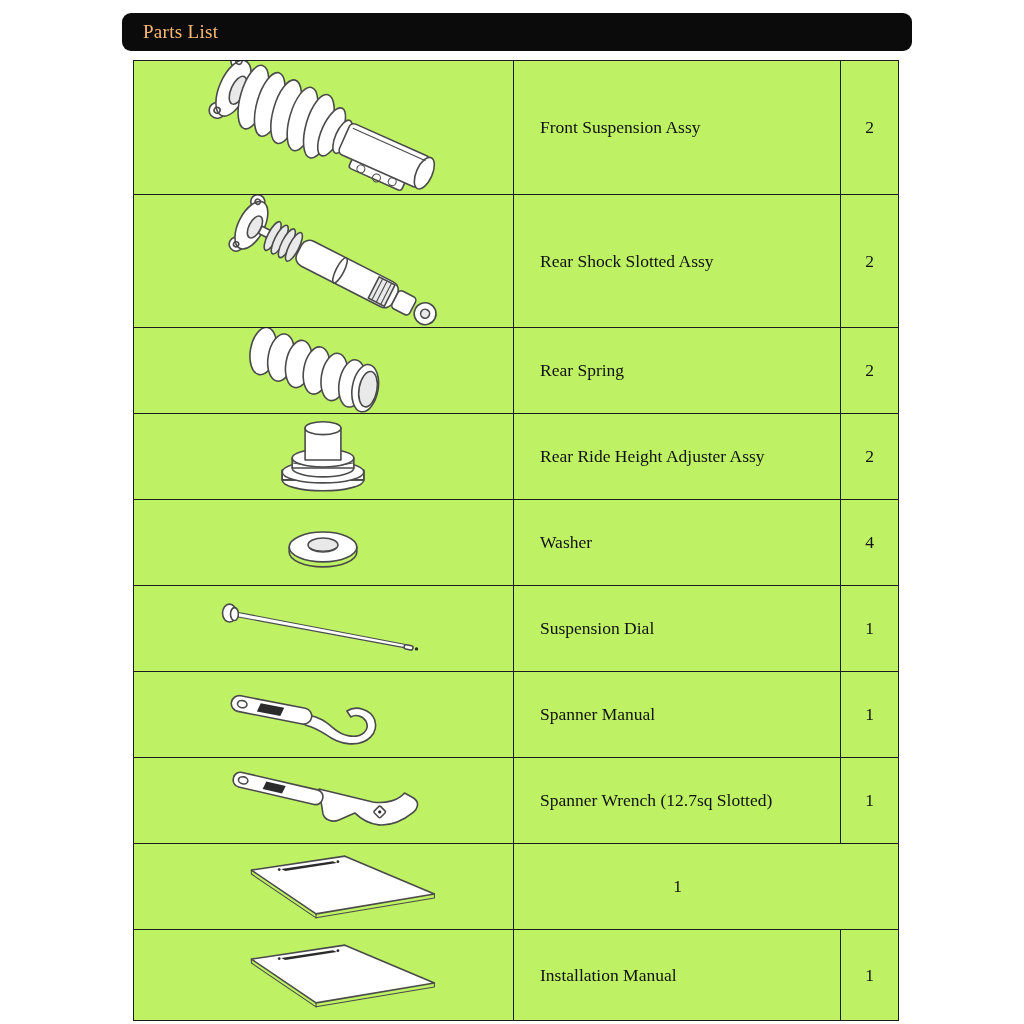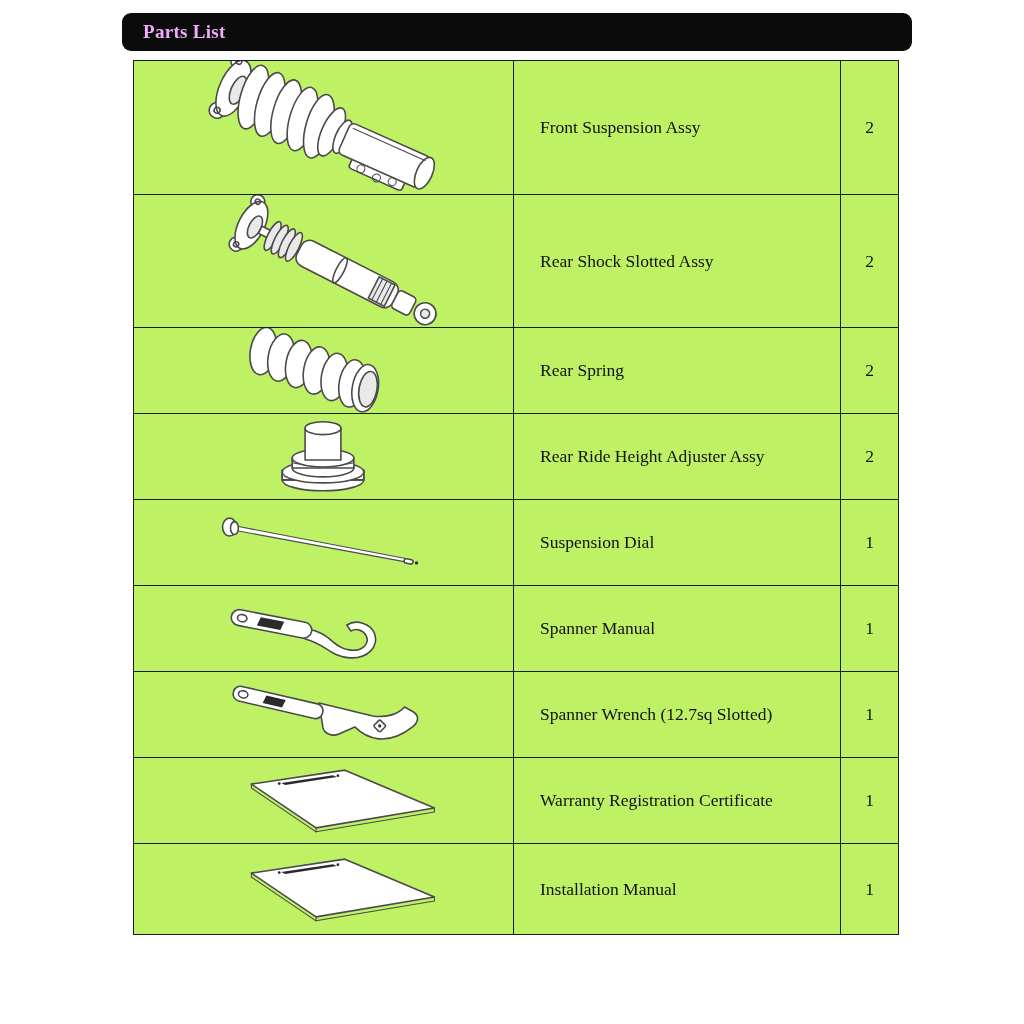--- a/index.html
+++ b/index.html
@@ -5,21 +5,21 @@
   html,body { margin:0; padding:0; }
   body {
     width:1024px; height:1024px; background:#ffffff; position:relative;
     font-family:"Liberation Serif", serif; color:#111;
   }
   .header-bar {
     position:absolute; left:122px; top:13px; width:790px; height:38px;
     background:#0b0b0b; border-radius:9px; display:flex; align-items:center;
   }
   .header-bar .title {
-    color:#f0abfc; font-weight:bold; font-size:19px; padding-left:21px; letter-spacing:.3px;
+    color:#fdba74; font-weight:normal; font-size:19px; padding-left:21px; letter-spacing:.3px;
   }
   .parts-table {
     position:absolute; left:133px; top:60px; width:764px;
     border:1.6px solid #1c1c1c; background:#bef264;
   }
   .row { display:grid; grid-template-columns:380px 327px 1fr; border-bottom:1.6px solid #1c1c1c; }
   .row:last-child { border-bottom:none; }
   .cell-img  { border-right:1.6px solid #1c1c1c; display:flex; align-items:center; justify-content:center; overflow:hidden; }
   .cell-name { border-right:1.6px solid #1c1c1c; display:flex; align-items:center; padding-left:26px; font-size:17.5px; }
   .cell-qty  { display:flex; align-items:center; justify-content:center; font-size:17.5px; }
@@ -141,20 +141,32 @@
         <rect x="172" y="14" width="36" height="32" fill="#fff" stroke="none"></rect>
         <line x1="172" y1="14" x2="172" y2="46" class="ln"></line>
         <line x1="208" y1="14" x2="208" y2="46" class="ln"></line>
         <ellipse cx="190" cy="14" rx="18" ry="6.5"></ellipse>
       </svg>
     </div>
     <div class="cell-name">Rear Ride Height Adjuster Assy</div>
     <div class="cell-qty">2</div>
   </div>
 
+  <div class="row h85">
+    <div class="cell-img">
+      <svg class="art" width="380" height="85" viewBox="0 0 381 85">
+        <ellipse cx="190" cy="47" rx="34" ry="15"></ellipse>
+        <path d="M156,47 L156,52 A34,15 0 0 0 224,52 L224,47" class="ln"></path>
+        <ellipse cx="190" cy="45" rx="15" ry="7" class="sh"></ellipse>
+        <path d="M177,48 A15,6 0 0 0 203,48" class="ln thin"></path>
+      </svg>
+    </div>
+    <div class="cell-name">Washer</div>
+    <div class="cell-qty">4</div>
+  </div>
 
   <div class="row h85">
     <div class="cell-img">
       <svg class="art" width="380" height="85" viewBox="0 0 381 85">
         <ellipse cx="96" cy="27" rx="7" ry="9"></ellipse>
         <ellipse cx="101" cy="28" rx="4" ry="6.5"></ellipse>
         <polygon points="105,26.5 273,58.5 273,62 105,31" class="thin"></polygon>
         <line x1="117" y1="28" x2="116" y2="33.5" class="ln thin"></line>
         <line x1="121" y1="29" x2="120" y2="34.5" class="ln thin"></line>
         <rect x="272" y="58.5" width="9" height="4.4" rx="2" transform="rotate(11 272 58.5)"></rect>
@@ -201,21 +213,20 @@
     <div class="cell-img">
       <svg class="art" width="380" height="85" viewBox="0 0 381 85">
         <path d="M118,26 L212,12 L302,50 L183,70 Z"></path>
         <path d="M302,50 L302,54 L183,74 L183,70" class="ln thin"></path>
         <path d="M118,26 L118,30 L183,74" class="ln thin"></path>
         <path d="M148,25 L200,17 L204,19 L152,27 Z" class="dk"></path>
         <circle cx="146" cy="25.5" r="1.4" class="dk"></circle>
         <circle cx="205" cy="17.5" r="1.4" class="dk"></circle>
       </svg>
     </div>
-    <div class="cell-name">Warranty Registration Certificate</div>
     <div class="cell-qty">1</div>
   </div>
 
   <div class="row h90">
     <div class="cell-img">
       <svg class="art" width="380" height="90" viewBox="0 0 381 90">
         <path d="M118,29 L212,15 L302,53 L183,73 Z"></path>
         <path d="M302,53 L302,57 L183,77 L183,73" class="ln thin"></path>
         <path d="M118,29 L118,33 L183,77" class="ln thin"></path>
         <path d="M148,28 L200,20 L204,22 L152,30 Z" class="dk"></path>

